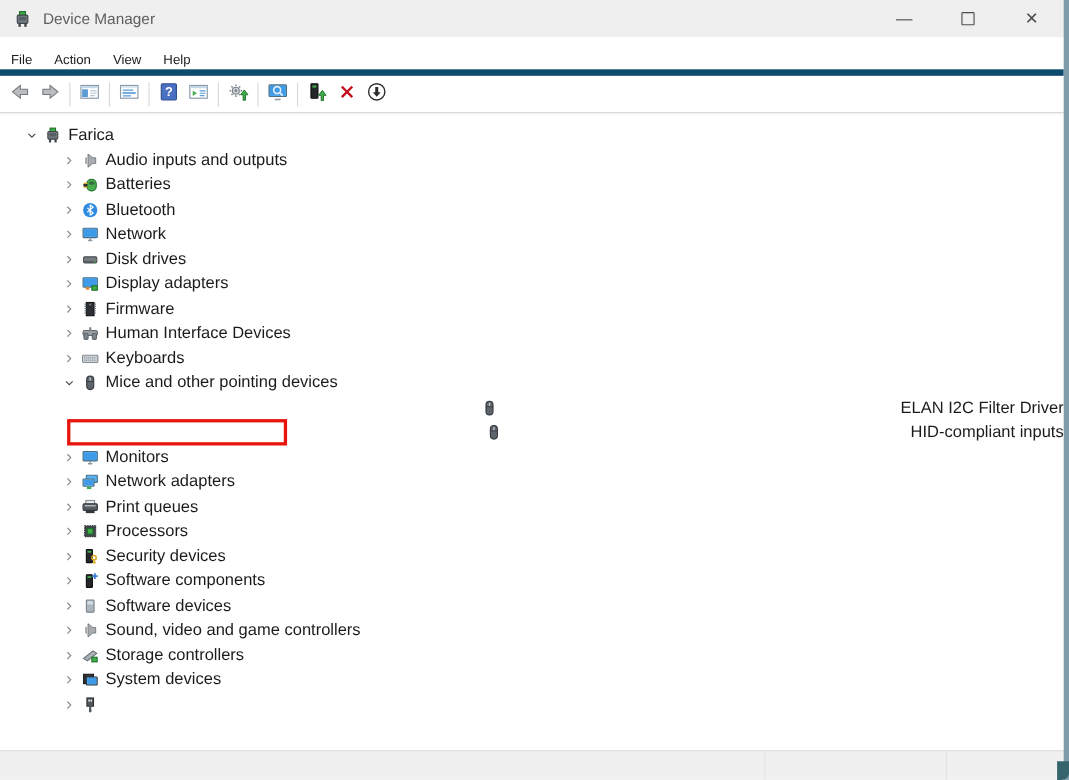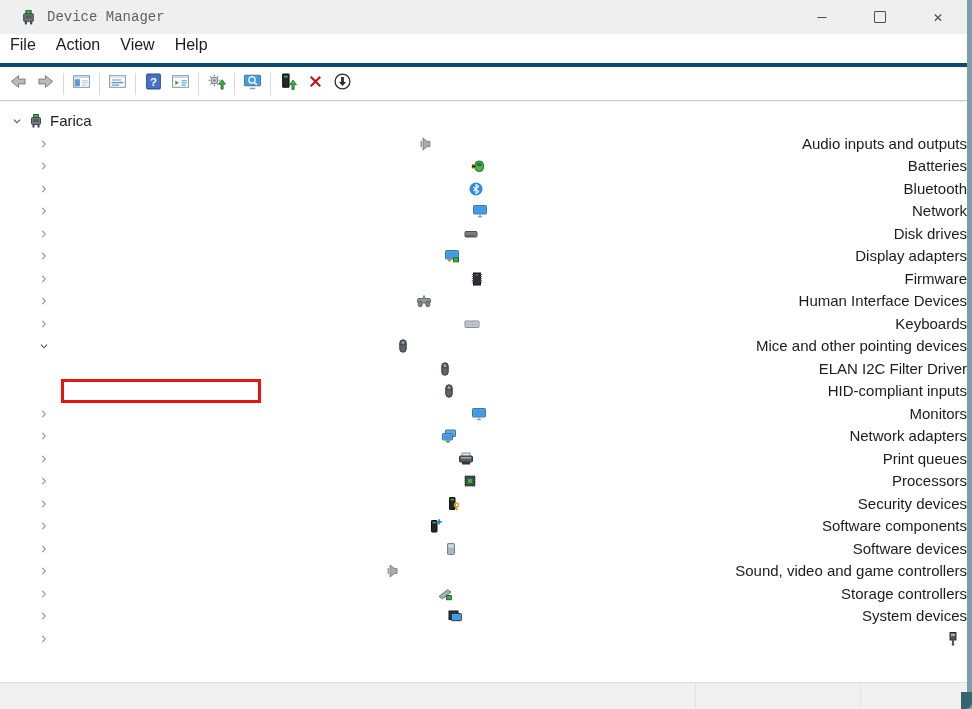--- a/index.html
+++ b/index.html
@@ -8,43 +8,43 @@
     font-family:"Liberation Sans",sans-serif;background:#ffffff;
     -webkit-font-smoothing:antialiased;
   }
   
   .desktop-strip{position:absolute;right:0;top:0;width:5px;height:709px;background:#7f9cab;}
   .desktop-corner{position:absolute;right:0;bottom:0;width:11px;height:17px;background:#35646c;border-bottom-right-radius:7px;}
 
   .window{position:absolute;left:0;top:0;width:967px;height:709px;display:flex;flex-direction:column;background:#fff;}
 
   
-  .titlebar{height:34px;background:#efefef;display:flex;align-items:center;padding-left:20px;flex:0 0 auto;font-family:Liberation Mono, monospace;}
+  .titlebar{height:34px;background:#efefef;display:flex;align-items:center;padding-left:12px;flex:0 0 auto;}
   .app-icon{width:17px;height:17px;display:flex;}
   .app-icon svg{width:17px;height:17px;}
   .title-text{margin-left:10px;font-size:14px;color:#606060;}
   .window-controls{margin-left:auto;display:flex;height:100%;}
   .win-btn{width:58px;height:100%;display:flex;align-items:center;justify-content:center;color:#4d4d4d;font-size:15px;cursor:default;}
   .max-glyph{width:10px;height:10px;border:1.2px solid #4d4d4d;display:inline-block;border-radius:1px;}
 
   
-  .menubar{height:29px;background:#fff;display:flex;align-items:flex-start;border-bottom:4px solid #0c4a6e;flex:0 0 auto;font-size:16px;color:#1c1c1c;}
+  .menubar{height:29px;background:#fff;display:flex;align-items:flex-end;border-bottom:6px solid #0c4a6e;flex:0 0 auto;font-size:12px;color:#1c1c1c;}
   .menu-item{padding:2px 10px;cursor:default;}
 
   
   .toolbar{height:33px;background:#fff;display:flex;align-items:center;padding-left:5px;border-bottom:1px solid #cfcfcf;flex:0 0 auto;}
   .tb-btn{width:27px;height:27px;display:flex;align-items:center;justify-content:center;}
   .tb-btn svg{width:19px;height:19px;}
   .tb-sep{width:1px;height:22px;background:#d8d8d8;margin:0 4px;}
 
   
   .tree{flex:1 1 auto;background:#fff;padding-top:8px;overflow:hidden;border-top:1px solid #f0f0f0;}
   .tree-row{height:22.5px;display:flex;align-items:center;position:relative;font-size:15px;color:#1b1b1b;white-space:nowrap;cursor:default;}
-  .lvl0{padding-left:6px;}
-  .lvl1{padding-left:33px;justify-content:space-between;}
+  .lvl0{padding-left:18px;}
+  .lvl1{padding-left:52px;}
   .lvl2{padding-left:55px;justify-content:space-between;}
   .chev{width:22px;height:16px;flex:0 0 22px;display:flex;align-items:center;justify-content:center;}
   .chev svg{width:14px;height:14px;}
   .ticon{width:16px;height:16px;flex:0 0 16px;margin-right:6px;display:flex;}
   .ticon svg{width:16px;height:16px;}
   .tlabel{line-height:22px;}
   .annotation-box{position:absolute;left:61px;top:-1px;width:200px;height:24px;border:3px solid #e8150d;box-sizing:border-box;pointer-events:none;}
 
   
   .statusbar{height:27px;background:#f0f0f0;border-top:1px solid #dcdcdc;display:flex;flex:0 0 auto;box-sizing:border-box;}

